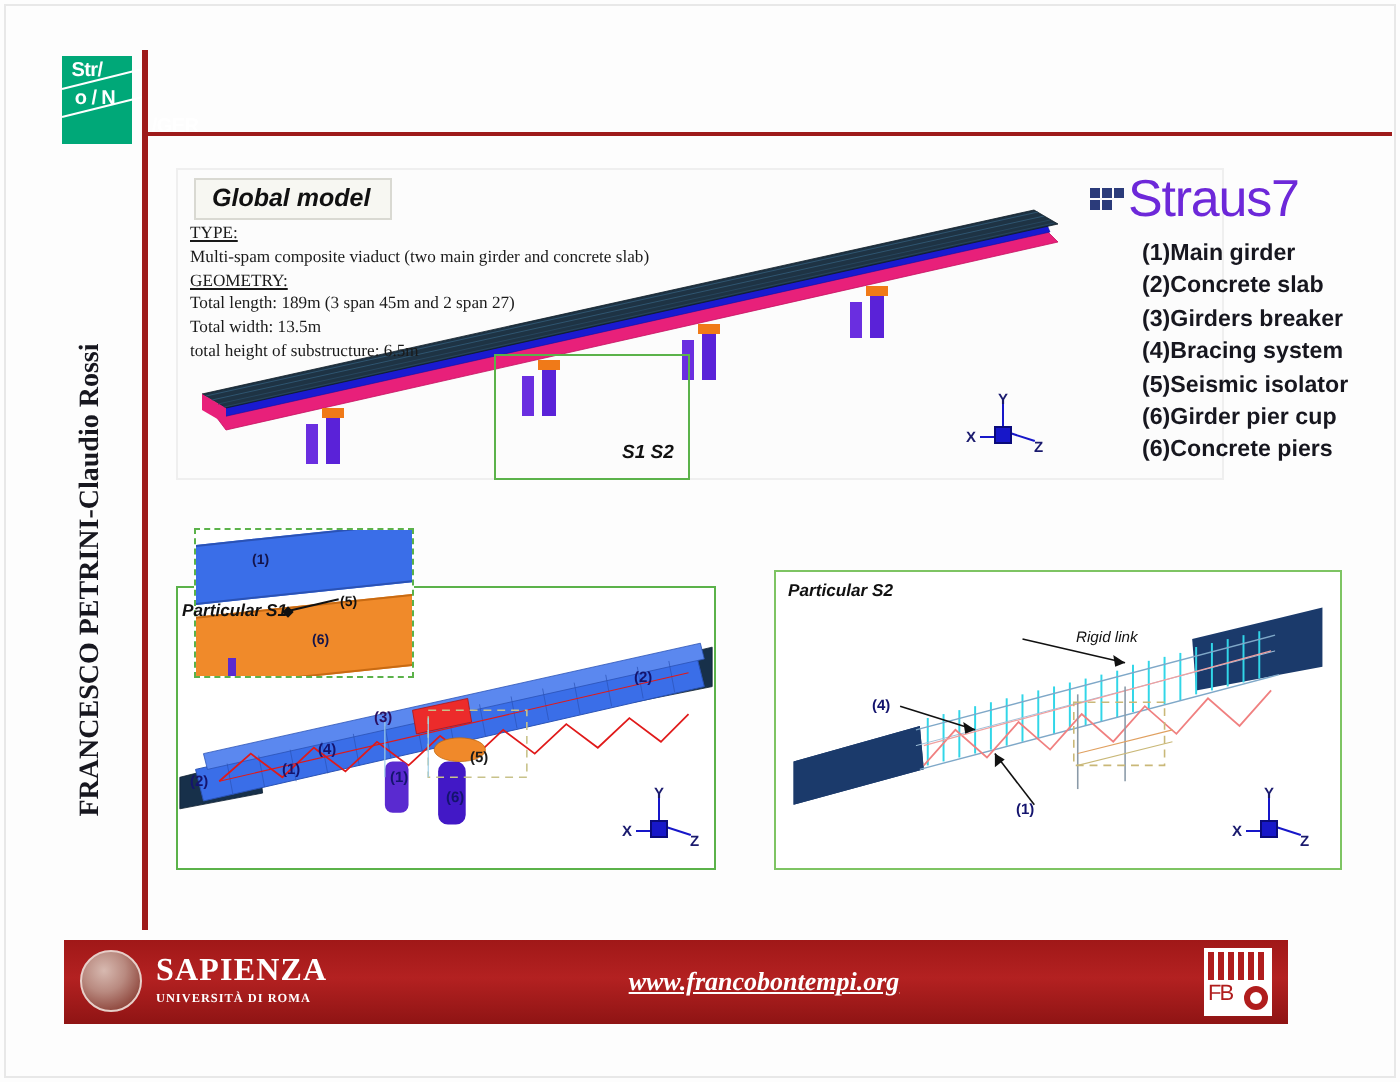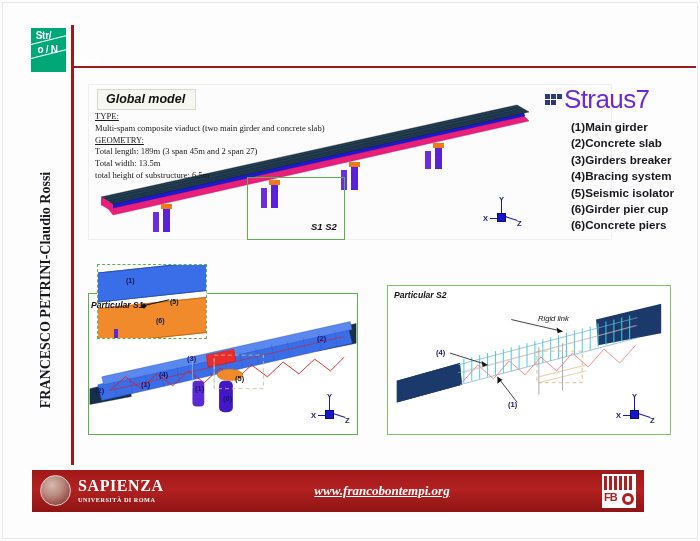--- a/index.html
+++ b/index.html
@@ -330,21 +330,21 @@
   }
   .fb-logo .bars {
     position: absolute; left: 2px; top: 2px;
     width: 30px; height: 14px;
     background:
       repeating-linear-gradient(90deg,#b01d1d 0 3px,#ffffff 3px 5px);
   }
   .fb-logo .fb {
     position: absolute; left: 2px; top: 17px;
     font-family: "Liberation Sans", sans-serif;
-    font-weight: bold; font-size: 11px; color: #b01d1d;
+    font-weight: normal; font-size: 11px; color: #b01d1d;
     letter-spacing: -1px;
   }
   .fb-logo .circ {
     position: absolute; right: 2px; bottom: 3px;
     width: 12px; height: 12px;
     border: 3px solid #b01d1d;
     border-radius: 50%;
   }
 </style>
 </head>

